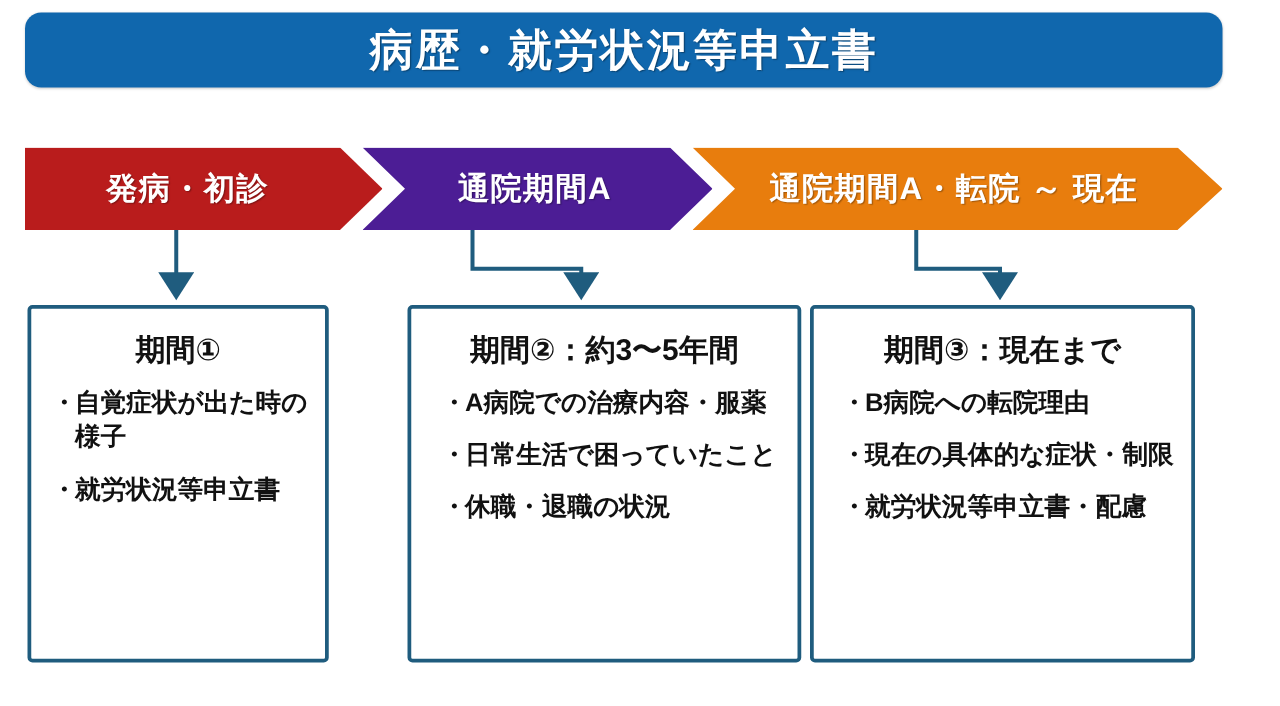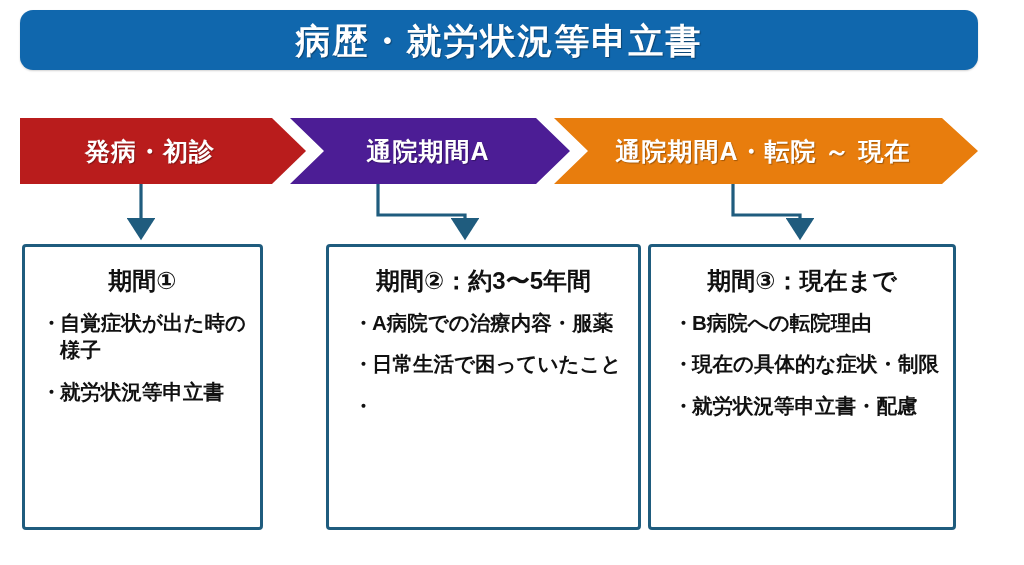--- a/index.html
+++ b/index.html
@@ -212,20 +212,21 @@
     <li>
       <span class="bullet-dot">・</span>
       <span>A病院での治療内容・服薬</span>
     </li>
     <li>
       <span class="bullet-dot">・</span>
       <span>日常生活で困っていたこと</span>
     </li>
     <li>
       <span class="bullet-dot">・</span>
+      <span>休職・退職の状況</span>
     </li>
   </ul>
 </div>
 
 <div class="card card-3">
   <div class="card-title">期間③：現在まで</div>
   <ul class="bullets">
     <li>
       <span class="bullet-dot">・</span>
       <span>B病院への転院理由</span>

